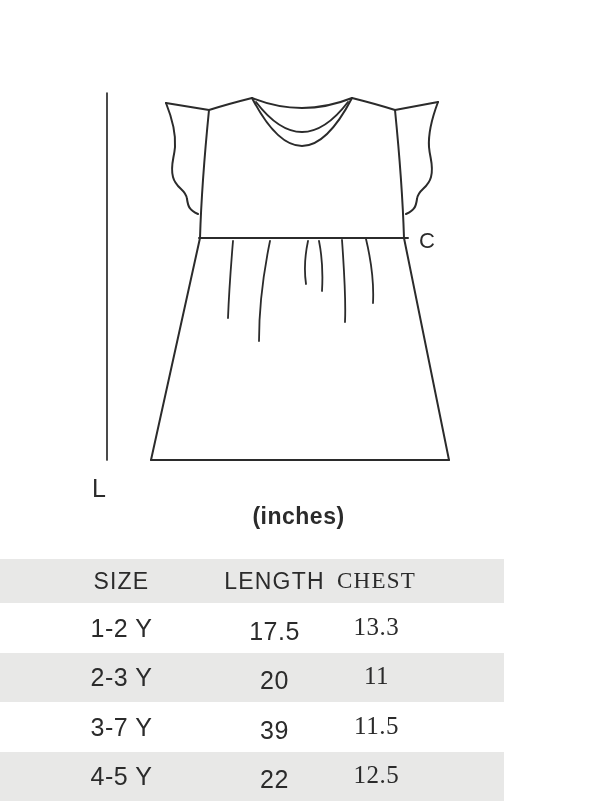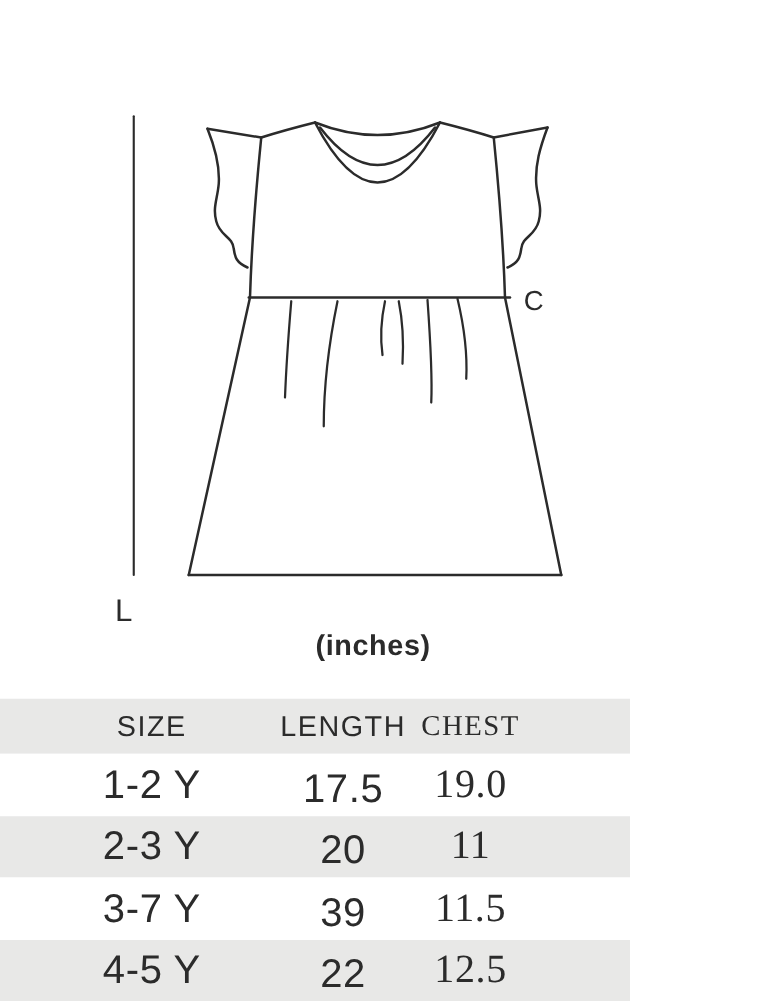--- a/index.html
+++ b/index.html
@@ -16,21 +16,21 @@
 
   .units{position:absolute;top:503px;left:0;width:100%;text-align:center;
          font-size:23px;font-weight:700;letter-spacing:.5px;transform:translateX(-7px);}
 
   
   .size-table{position:absolute;top:559px;left:0;width:504px;}
   .t-row{position:relative;height:49.5px;background:#ffffff;}
   .t-head{height:44px;}
   .t-row.shade,.t-head{background:#e8e8e7;}
   .cell{position:absolute;top:50%;transform:translate(-50%,-50%);
-        font-size:32px;letter-spacing:.5px;white-space:nowrap;}
+        font-size:25px;letter-spacing:.5px;white-space:nowrap;}
   .t-head .cell{font-size:23px;letter-spacing:1.2px;}
   .c1{left:24.1%;}
   .c2{left:49.7%;margin-left:24px;}
   .c3{left:74.7%;font-family:Liberation Serif, serif;}
   .t-row:not(.t-head) .c2{top:calc(50% + 3px);}
   .t-row:not(.t-head) .c3{top:calc(50% - 1px);}
 </style>
 </head>
 <body>
 
@@ -81,21 +81,21 @@
 
     <div class="t-row t-head">
       <span class="cell c1">SIZE</span>
       <span class="cell c2">LENGTH</span>
       <span class="cell c3">CHEST</span>
     </div>
 
     <div class="t-row">
       <span class="cell c1">1-2 Y</span>
       <span class="cell c2">17.5</span>
-      <span class="cell c3">19.0</span>
+      <span class="cell c3">13.3</span>
     </div>
 
     <div class="t-row shade">
       <span class="cell c1">2-3 Y</span>
       <span class="cell c2">20</span>
       <span class="cell c3">11</span>
     </div>
 
     <div class="t-row">
       <span class="cell c1">3-7 Y</span>

